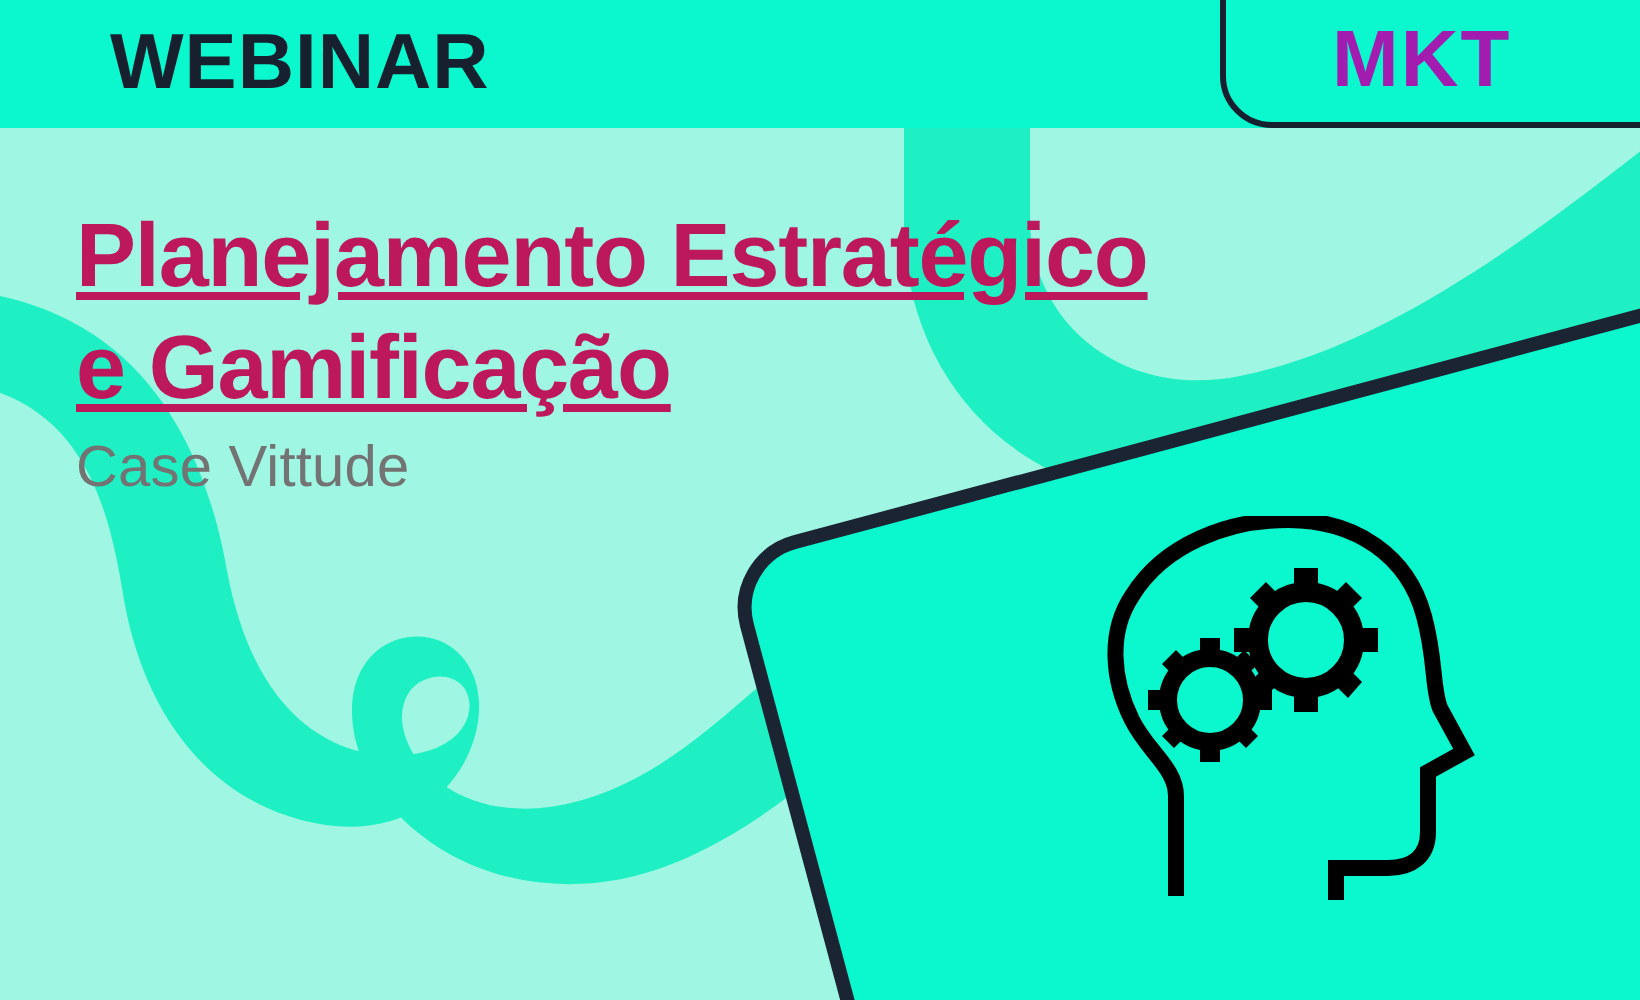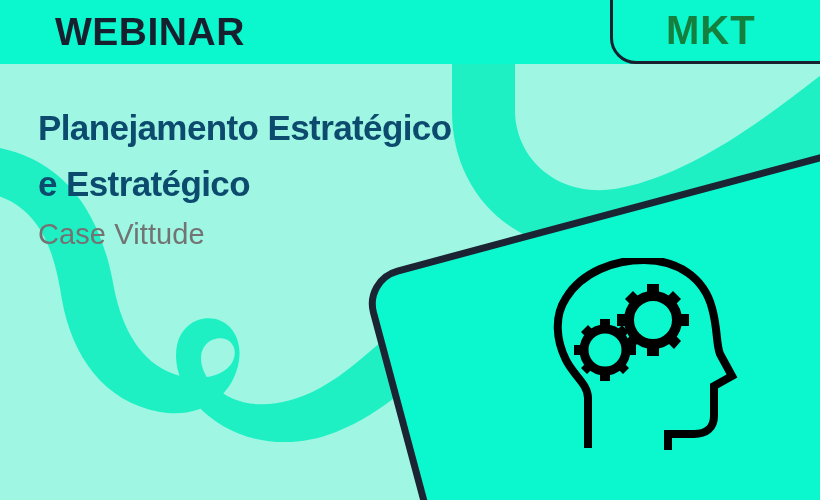--- a/index.html
+++ b/index.html
@@ -51,21 +51,21 @@
     border:3px solid #16202E;
     border-radius:26px;
     background:#0BF7CE;
   }
   #mkt-label {
     position:absolute;
     left:666px; top:6px;
     font-size:40px;
     font-weight:bold;
     letter-spacing:1px;
-    color:#15803d;
+    color:#a21caf;
     line-height:48px;
   }
 
   
   #card-wrap {
     position:absolute;
     left:0; top:0;
     width:820px; height:500px;
     z-index:2;
     pointer-events:none;
@@ -80,26 +80,27 @@
   }
 
   
   #text-block {
     position:absolute;
     left:38px; top:100px;
     z-index:6;
     width:680px;
   }
   .title-line {
-    font-size:35px;
+    font-size:45px;
     font-weight:bold;
-    color:#0c4a6e;
+    color:#be185d;
     line-height:56px;
     letter-spacing:-0.6px;
     white-space:nowrap;
+    text-decoration:underline;
   }
   #subtitle {
     margin-top:4px;
     font-size:29px;
     font-weight:normal;
     color:#737373;
     line-height:36px;
     letter-spacing:0.1px;
   }
 </style>
@@ -190,17 +191,17 @@
   </svg>
 
   <div id="header">
     <div id="webinar-label">WEBINAR</div>
     <div id="mkt-badge"></div>
     <div id="mkt-label">MKT</div>
   </div>
 
   <div id="text-block">
     <div class="title-line">Planejamento Estratégico</div>
-    <div class="title-line">e Estratégico</div>
+    <div class="title-line">e Gamificação</div>
     <div id="subtitle">Case Vittude</div>
   </div>
 
 </div>
 
 </body></html>

